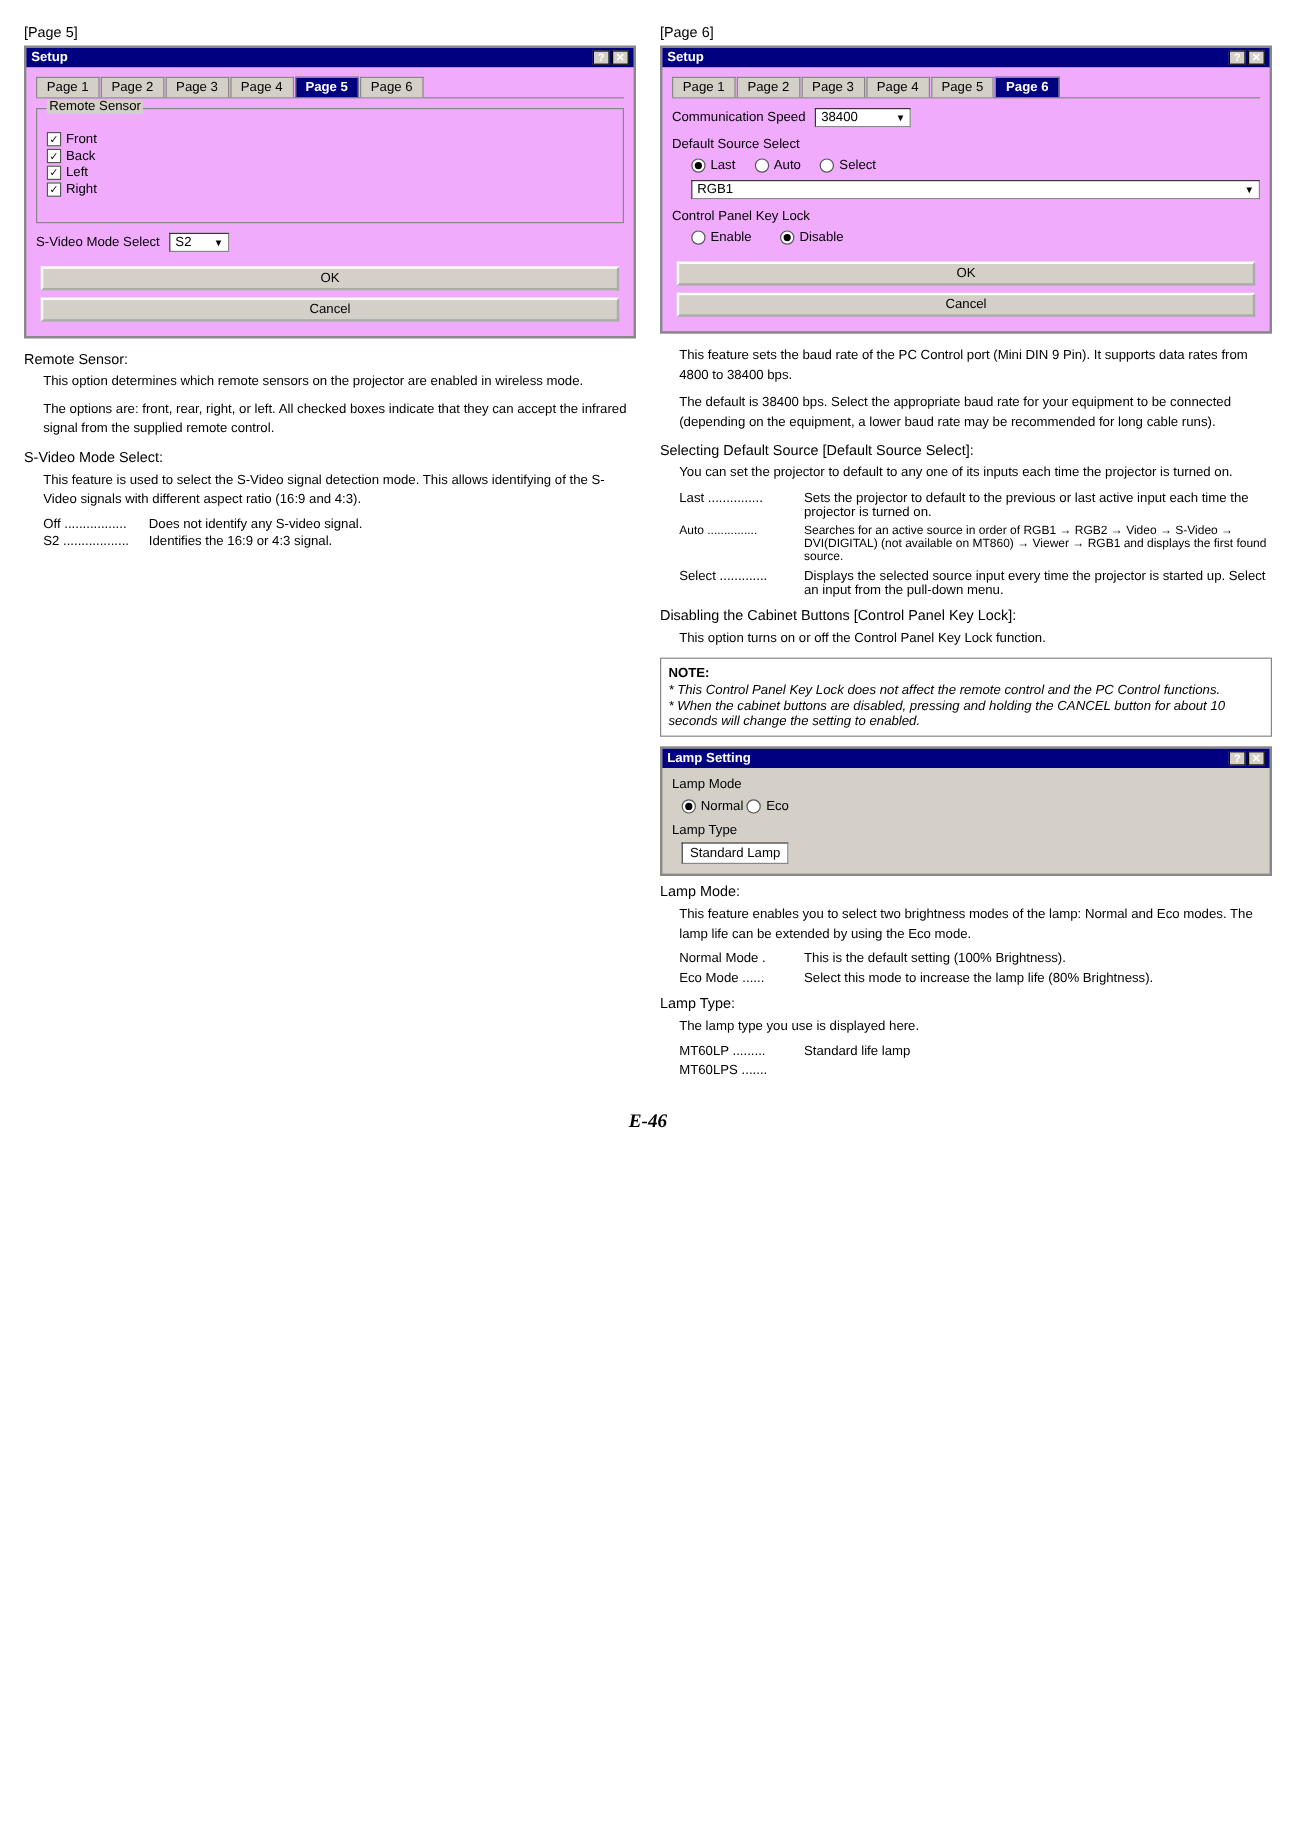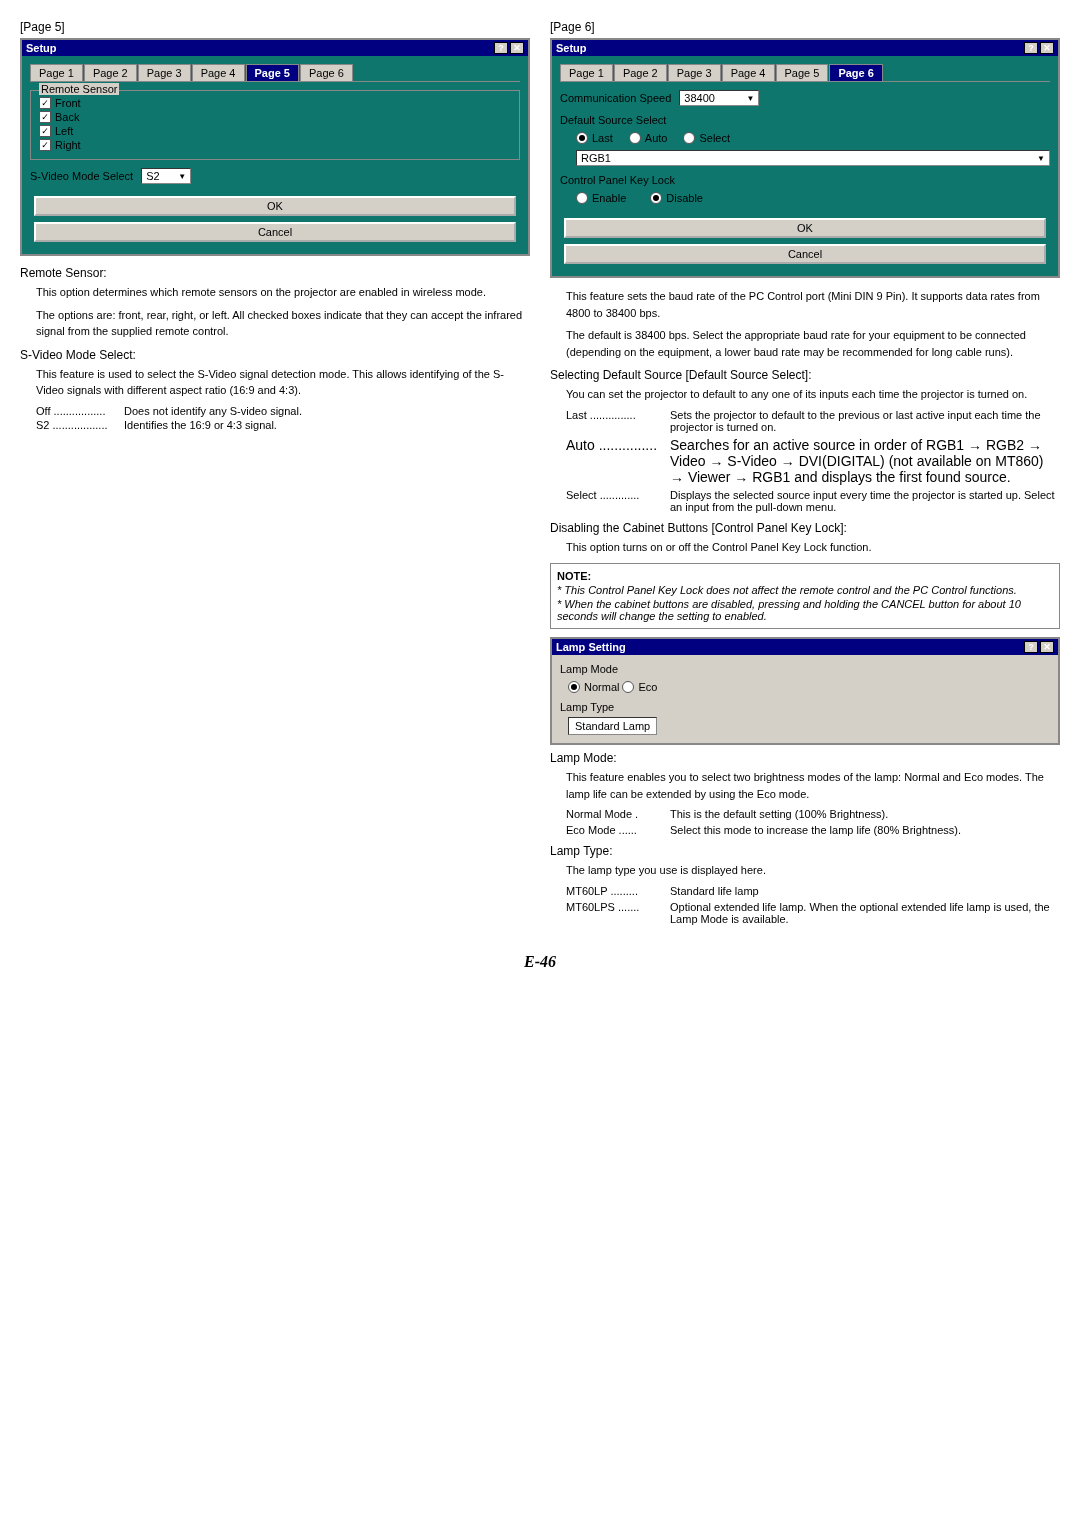--- a/index.html
+++ b/index.html
@@ -19,21 +19,21 @@
     .column {
       flex: 1;
     }
     .page-label {
       font-size: 12px;
       margin-bottom: 4px;
     }
     
     .dialog {
       border: 2px solid #888;
-      background: #0f766e;
+      background: #f0abfc;
       margin-bottom: 10px;
     }
     .dialog-titlebar {
       background: #000080;
       color: #fff;
       padding: 2px 4px;
       display: flex;
       justify-content: space-between;
       align-items: center;
       font-size: 11px;
@@ -72,21 +72,21 @@
       cursor: pointer;
     }
     .tab.active {
       background: #000080;
       color: #fff;
       font-weight: bold;
     }
     
     .group-box {
       border: 1px solid #888;
-      padding: 6px 8px;
+      padding: 19px 8px;
       margin-bottom: 8px;
       position: relative;
     }
     .group-box-label {
       position: absolute;
       top: -8px;
       left: 8px;
       background: #d4d0c8;
       padding: 0 2px;
       font-size: 11px;
@@ -388,21 +388,21 @@
 
     <div class="section-text">
       <div class="section-title">Selecting Default Source [Default Source Select]:</div>
       <div class="indent-text">You can set the projector to default to any one of its inputs each time the projector is turned on.</div>
 
       <div style="margin-top:4px;">
         <div style="display:flex; gap:4px; font-size:11px; margin-bottom:4px; margin-left:16px;">
           <span style="min-width:100px;">Last ...............</span>
           <span>Sets the projector to default to the previous or last active input each time the projector is turned on.</span>
         </div>
-        <div style="display:flex; gap:4px; font-size:14px; margin-bottom:4px; margin-left:16px;justify-content:space-between;">
+        <div style="display:flex; gap:4px; font-size:10px; margin-bottom:4px; margin-left:16px;justify-content:space-between;">
           <span style="min-width:100px;">Auto ...............</span>
           <span>Searches for an active source in order of RGB1 → RGB2 → Video → S-Video → DVI(DIGITAL) (not available on MT860) → Viewer → RGB1 and displays the first found source.</span>
         </div>
         <div style="display:flex; gap:4px; font-size:11px; margin-bottom:4px; margin-left:16px;">
           <span style="min-width:100px;">Select .............</span>
           <span>Displays the selected source input every time the projector is started up. Select an input from the pull-down menu.</span>
         </div>
       </div>
     </div>
 
@@ -458,19 +458,18 @@
 
     <div class="section-text">
       <div class="section-title">Lamp Type:</div>
       <div class="indent-text">The lamp type you use is displayed here.</div>
       <div style="display:flex; gap:4px; font-size:11px; margin-bottom:4px; margin-left:16px;">
         <span style="min-width:100px;">MT60LP .........</span>
         <span>Standard life lamp</span>
       </div>
       <div style="display:flex; gap:4px; font-size:11px; margin-bottom:4px; margin-left:16px;">
         <span style="min-width:100px;">MT60LPS .......</span>
-        <span>Optional extended life lamp. When the optional extended life lamp is used, the Lamp Mode is available.</span>
       </div>
     </div>
   </div>
 </div>
 
 <div class="page-number">E-46</div>
 
 </body></html>

